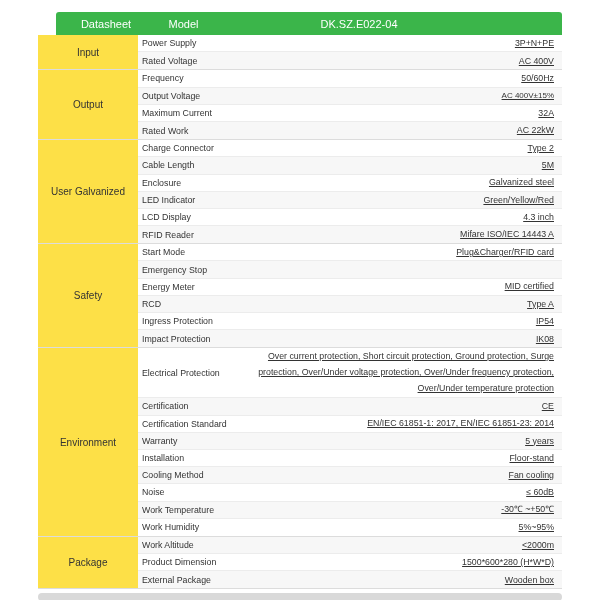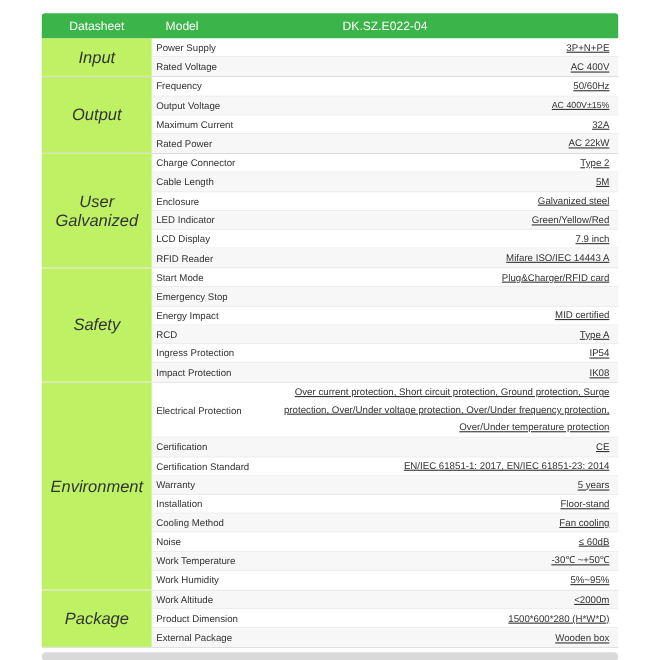--- a/index.html
+++ b/index.html
@@ -8,32 +8,32 @@
     width:600px;height:600px;overflow:hidden;background:#ffffff;
     font-family:"Liberation Sans", sans-serif;color:#222;
   }
   .page{padding:12px 38px 0 38px;}
   .table-card{width:524px;}
 
   
   .header-row{
     display:flex;align-items:center;height:23px;
     background:var(--green,#3bb54a);color:#fff;
-    border-radius:3px 3px 0 0;font-size:11px;
+    border-radius:3px 3px 0 0;font-size:11px;margin-left:18px;
   }
   .h1{width:100px;text-align:center;}
   .h2c{width:110px;text-align:center;padding-right:55px;box-sizing:border-box;}
   .h3{flex:1;text-align:center;padding-right:110px;}
 
   
   .group{display:flex;border-bottom:1px solid #dcdcdc;}
   .group:last-child{border-bottom:1px solid #dcdcdc;}
   .group-label{
     width:100px;display:flex;align-items:center;justify-content:center;
-    font-size:15px;color:#333;background:#bef264;flex-shrink:0;text-align:center;font-style:italic;
+    font-size:10px;color:#333;background:#fde047;flex-shrink:0;text-align:center;
   }
   .rows{flex:1;display:flex;flex-direction:column;}
   .row{
     display:flex;align-items:center;height:17.2px;box-sizing:border-box;
     border-bottom:1px solid #ececec;background:#fff;
   }
   .row.tall{height:50px;}
   .row.shaded{background:var(--rowshade,#f7f7f7);}
   .rows .row:last-child{border-bottom:none;}
   .prop{width:106px;flex-shrink:0;padding-left:4px;font-size:8.8px;color:#333;}
@@ -81,21 +81,21 @@
             </div>
             <div class="row shaded">
               <div class="prop">Output Voltage</div>
               <div class="val small">AC 400V±15%</div>
             </div>
             <div class="row">
               <div class="prop">Maximum Current</div>
               <div class="val">32A</div>
             </div>
             <div class="row shaded">
-              <div class="prop">Rated Power</div>
+              <div class="prop">Rated Work</div>
               <div class="val">AC 22kW</div>
             </div>
           </div>
         </div>
         <div class="group">
           <div class="group-label">User Galvanized</div>
           <div class="rows">
             <div class="row">
               <div class="prop">Charge Connector</div>
               <div class="val">Type 2</div>
@@ -107,40 +107,40 @@
             <div class="row">
               <div class="prop">Enclosure</div>
               <div class="val">Galvanized steel</div>
             </div>
             <div class="row shaded">
               <div class="prop">LED Indicator</div>
               <div class="val">Green/Yellow/Red</div>
             </div>
             <div class="row">
               <div class="prop">LCD Display</div>
-              <div class="val">7.9 inch</div>
+              <div class="val">4.3 inch</div>
             </div>
             <div class="row shaded">
               <div class="prop">RFID Reader</div>
               <div class="val">Mifare ISO/IEC 14443 A</div>
             </div>
           </div>
         </div>
         <div class="group">
           <div class="group-label">Safety</div>
           <div class="rows">
             <div class="row">
               <div class="prop">Start Mode</div>
               <div class="val">Plug&amp;Charger/RFID card</div>
             </div>
             <div class="row shaded">
               <div class="prop">Emergency Stop</div>
             </div>
             <div class="row">
-              <div class="prop">Energy Impact</div>
+              <div class="prop">Energy Meter</div>
               <div class="val">MID certified</div>
             </div>
             <div class="row shaded">
               <div class="prop">RCD</div>
               <div class="val">Type A</div>
             </div>
             <div class="row">
               <div class="prop">Ingress Protection</div>
               <div class="val">IP54</div>
             </div>

